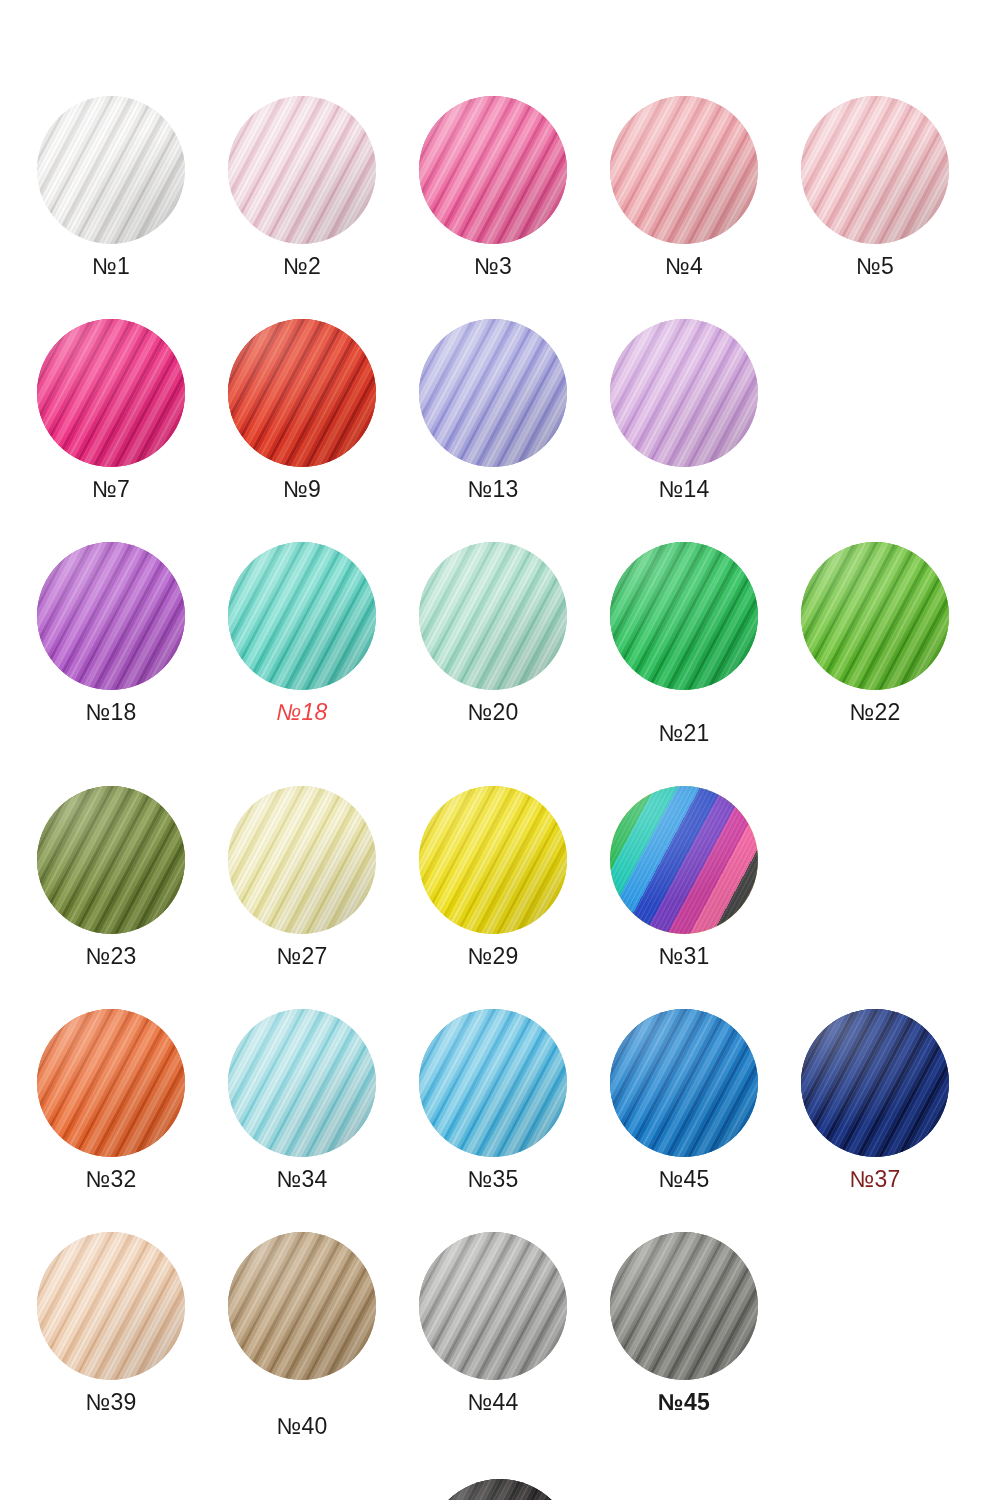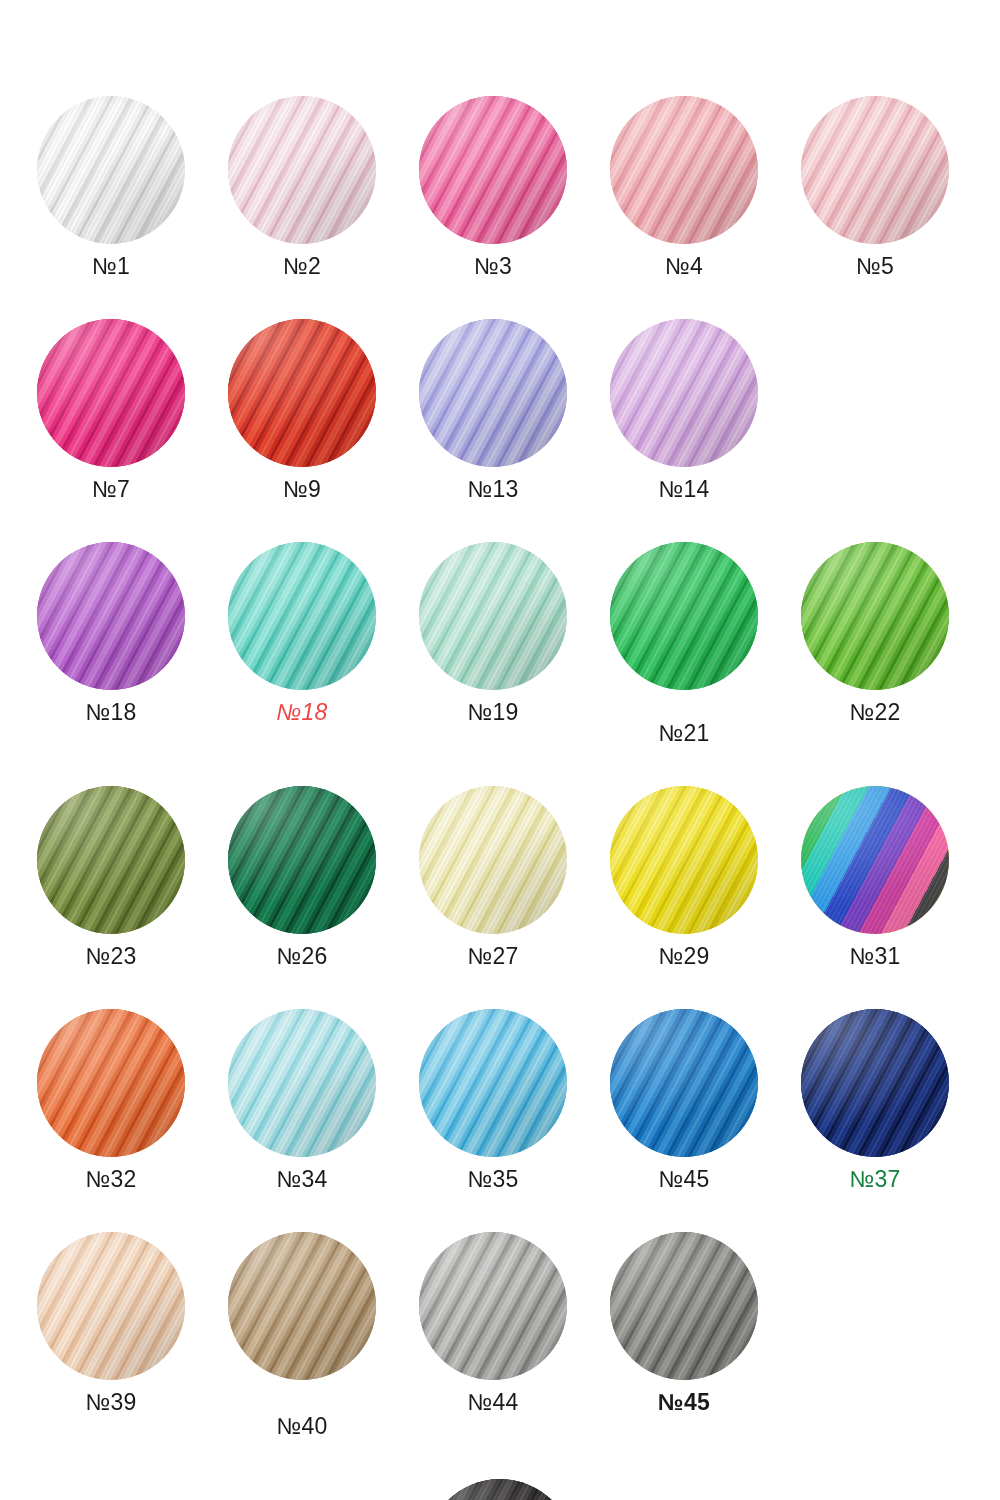--- a/index.html
+++ b/index.html
@@ -193,21 +193,21 @@
         </div>
         <div class="swatch-label" style="color: #ef4444; font-style: italic;">№18</div>
       </div>
       <div class="swatch-cell">
         <div class="swatch-disc" style="background: rgb(174, 227, 207);">
           <div class="tex bands" style="background: repeating-linear-gradient(118deg, rgb(139, 205, 181) 0px, rgb(174, 227, 207) 3px, rgb(211, 241, 229) 9px, rgb(174, 227, 207) 15px, rgb(139, 205, 181) 18px);"></div>
           <div class="tex fine" style="background: repeating-linear-gradient(118deg, rgba(255, 255, 255, 0) 0px, rgba(255, 255, 255, 0.22) 1px, rgba(0, 0, 0, 0.14) 2px, rgba(255, 255, 255, 0) 4px);"></div>
           <div class="tex sheen"></div>
           <div class="tex vign"></div>
         </div>
-        <div class="swatch-label" style="color: rgb(26, 26, 26);">№19</div>
+        <div class="swatch-label" style="color: rgb(26, 26, 26);">№20</div>
       </div>
       <div class="swatch-cell">
         <div class="swatch-disc" style="background: rgb(34, 187, 82);">
           <div class="tex bands" style="background: repeating-linear-gradient(118deg, rgb(18, 146, 57) 0px, rgb(34, 187, 82) 3px, rgb(74, 211, 119) 9px, rgb(34, 187, 82) 15px, rgb(18, 146, 57) 18px);"></div>
           <div class="tex fine" style="background: repeating-linear-gradient(118deg, rgba(255, 255, 255, 0) 0px, rgba(255, 255, 255, 0.22) 1px, rgba(0, 0, 0, 0.14) 2px, rgba(255, 255, 255, 0) 4px);"></div>
           <div class="tex sheen"></div>
           <div class="tex vign"></div>
         </div>
         <div class="swatch-label" style="color: rgb(26, 26, 26); margin-top: 32px;">№21</div>
       </div>
@@ -225,29 +225,20 @@
       <div class="swatch-cell">
         <div class="swatch-disc" style="background: rgb(111, 132, 53);">
           <div class="tex bands" style="background: repeating-linear-gradient(118deg, rgb(78, 97, 32) 0px, rgb(111, 132, 53) 3px, rgb(147, 167, 90) 9px, rgb(111, 132, 53) 15px, rgb(78, 97, 32) 18px);"></div>
           <div class="tex fine" style="background: repeating-linear-gradient(118deg, rgba(255, 255, 255, 0) 0px, rgba(255, 255, 255, 0.22) 1px, rgba(0, 0, 0, 0.14) 2px, rgba(255, 255, 255, 0) 4px);"></div>
           <div class="tex sheen"></div>
           <div class="tex vign"></div>
         </div>
         <div class="swatch-label" style="color: rgb(26, 26, 26);">№23</div>
       </div>
       <div class="swatch-cell">
-        <div class="swatch-disc" style="background: rgb(12, 107, 65);">
-          <div class="tex bands" style="background: repeating-linear-gradient(118deg, rgb(3, 66, 39) 0px, rgb(12, 107, 65) 3px, rgb(26, 139, 89) 9px, rgb(12, 107, 65) 15px, rgb(3, 66, 39) 18px);"></div>
-          <div class="tex fine" style="background: repeating-linear-gradient(118deg, rgba(255, 255, 255, 0) 0px, rgba(255, 255, 255, 0.22) 1px, rgba(0, 0, 0, 0.14) 2px, rgba(255, 255, 255, 0) 4px);"></div>
-          <div class="tex sheen"></div>
-          <div class="tex vign"></div>
-        </div>
-        <div class="swatch-label" style="color: rgb(26, 26, 26);">№26</div>
-      </div>
-      <div class="swatch-cell">
         <div class="swatch-disc" style="background: rgb(242, 237, 182);">
           <div class="tex bands" style="background: repeating-linear-gradient(118deg, rgb(223, 215, 140) 0px, rgb(242, 237, 182) 3px, rgb(251, 248, 221) 9px, rgb(242, 237, 182) 15px, rgb(223, 215, 140) 18px);"></div>
           <div class="tex fine" style="background: repeating-linear-gradient(118deg, rgba(255, 255, 255, 0) 0px, rgba(255, 255, 255, 0.22) 1px, rgba(0, 0, 0, 0.14) 2px, rgba(255, 255, 255, 0) 4px);"></div>
           <div class="tex sheen"></div>
           <div class="tex vign"></div>
         </div>
         <div class="swatch-label" style="color: rgb(26, 26, 26);">№27</div>
       </div>
       <div class="swatch-cell">
         <div class="swatch-disc" style="background: rgb(244, 227, 18);">
@@ -305,21 +296,21 @@
         </div>
         <div class="swatch-label" style="color: rgb(26, 26, 26);">№45</div>
       </div>
       <div class="swatch-cell">
         <div class="swatch-disc" style="background: rgb(17, 39, 110);">
           <div class="tex bands" style="background: repeating-linear-gradient(118deg, rgb(6, 15, 61) 0px, rgb(17, 39, 110) 3px, rgb(35, 63, 150) 9px, rgb(17, 39, 110) 15px, rgb(6, 15, 61) 18px);"></div>
           <div class="tex fine" style="background: repeating-linear-gradient(118deg, rgba(255, 255, 255, 0) 0px, rgba(255, 255, 255, 0.22) 1px, rgba(0, 0, 0, 0.14) 2px, rgba(255, 255, 255, 0) 4px);"></div>
           <div class="tex sheen"></div>
           <div class="tex vign"></div>
         </div>
-        <div class="swatch-label" style="color: #15803d;">№37</div>
+        <div class="swatch-label" style="color: #7f1d1d;">№37</div>
       </div>
     </div>
     <div class="swatch-row">
       <div class="swatch-cell">
         <div class="swatch-disc" style="background: rgb(244, 209, 178);">
           <div class="tex bands" style="background: repeating-linear-gradient(118deg, rgb(224, 180, 143) 0px, rgb(244, 209, 178) 3px, rgb(251, 232, 214) 9px, rgb(244, 209, 178) 15px, rgb(224, 180, 143) 18px);"></div>
           <div class="tex fine" style="background: repeating-linear-gradient(118deg, rgba(255, 255, 255, 0) 0px, rgba(255, 255, 255, 0.22) 1px, rgba(0, 0, 0, 0.14) 2px, rgba(255, 255, 255, 0) 4px);"></div>
           <div class="tex sheen"></div>
           <div class="tex vign"></div>
         </div>

